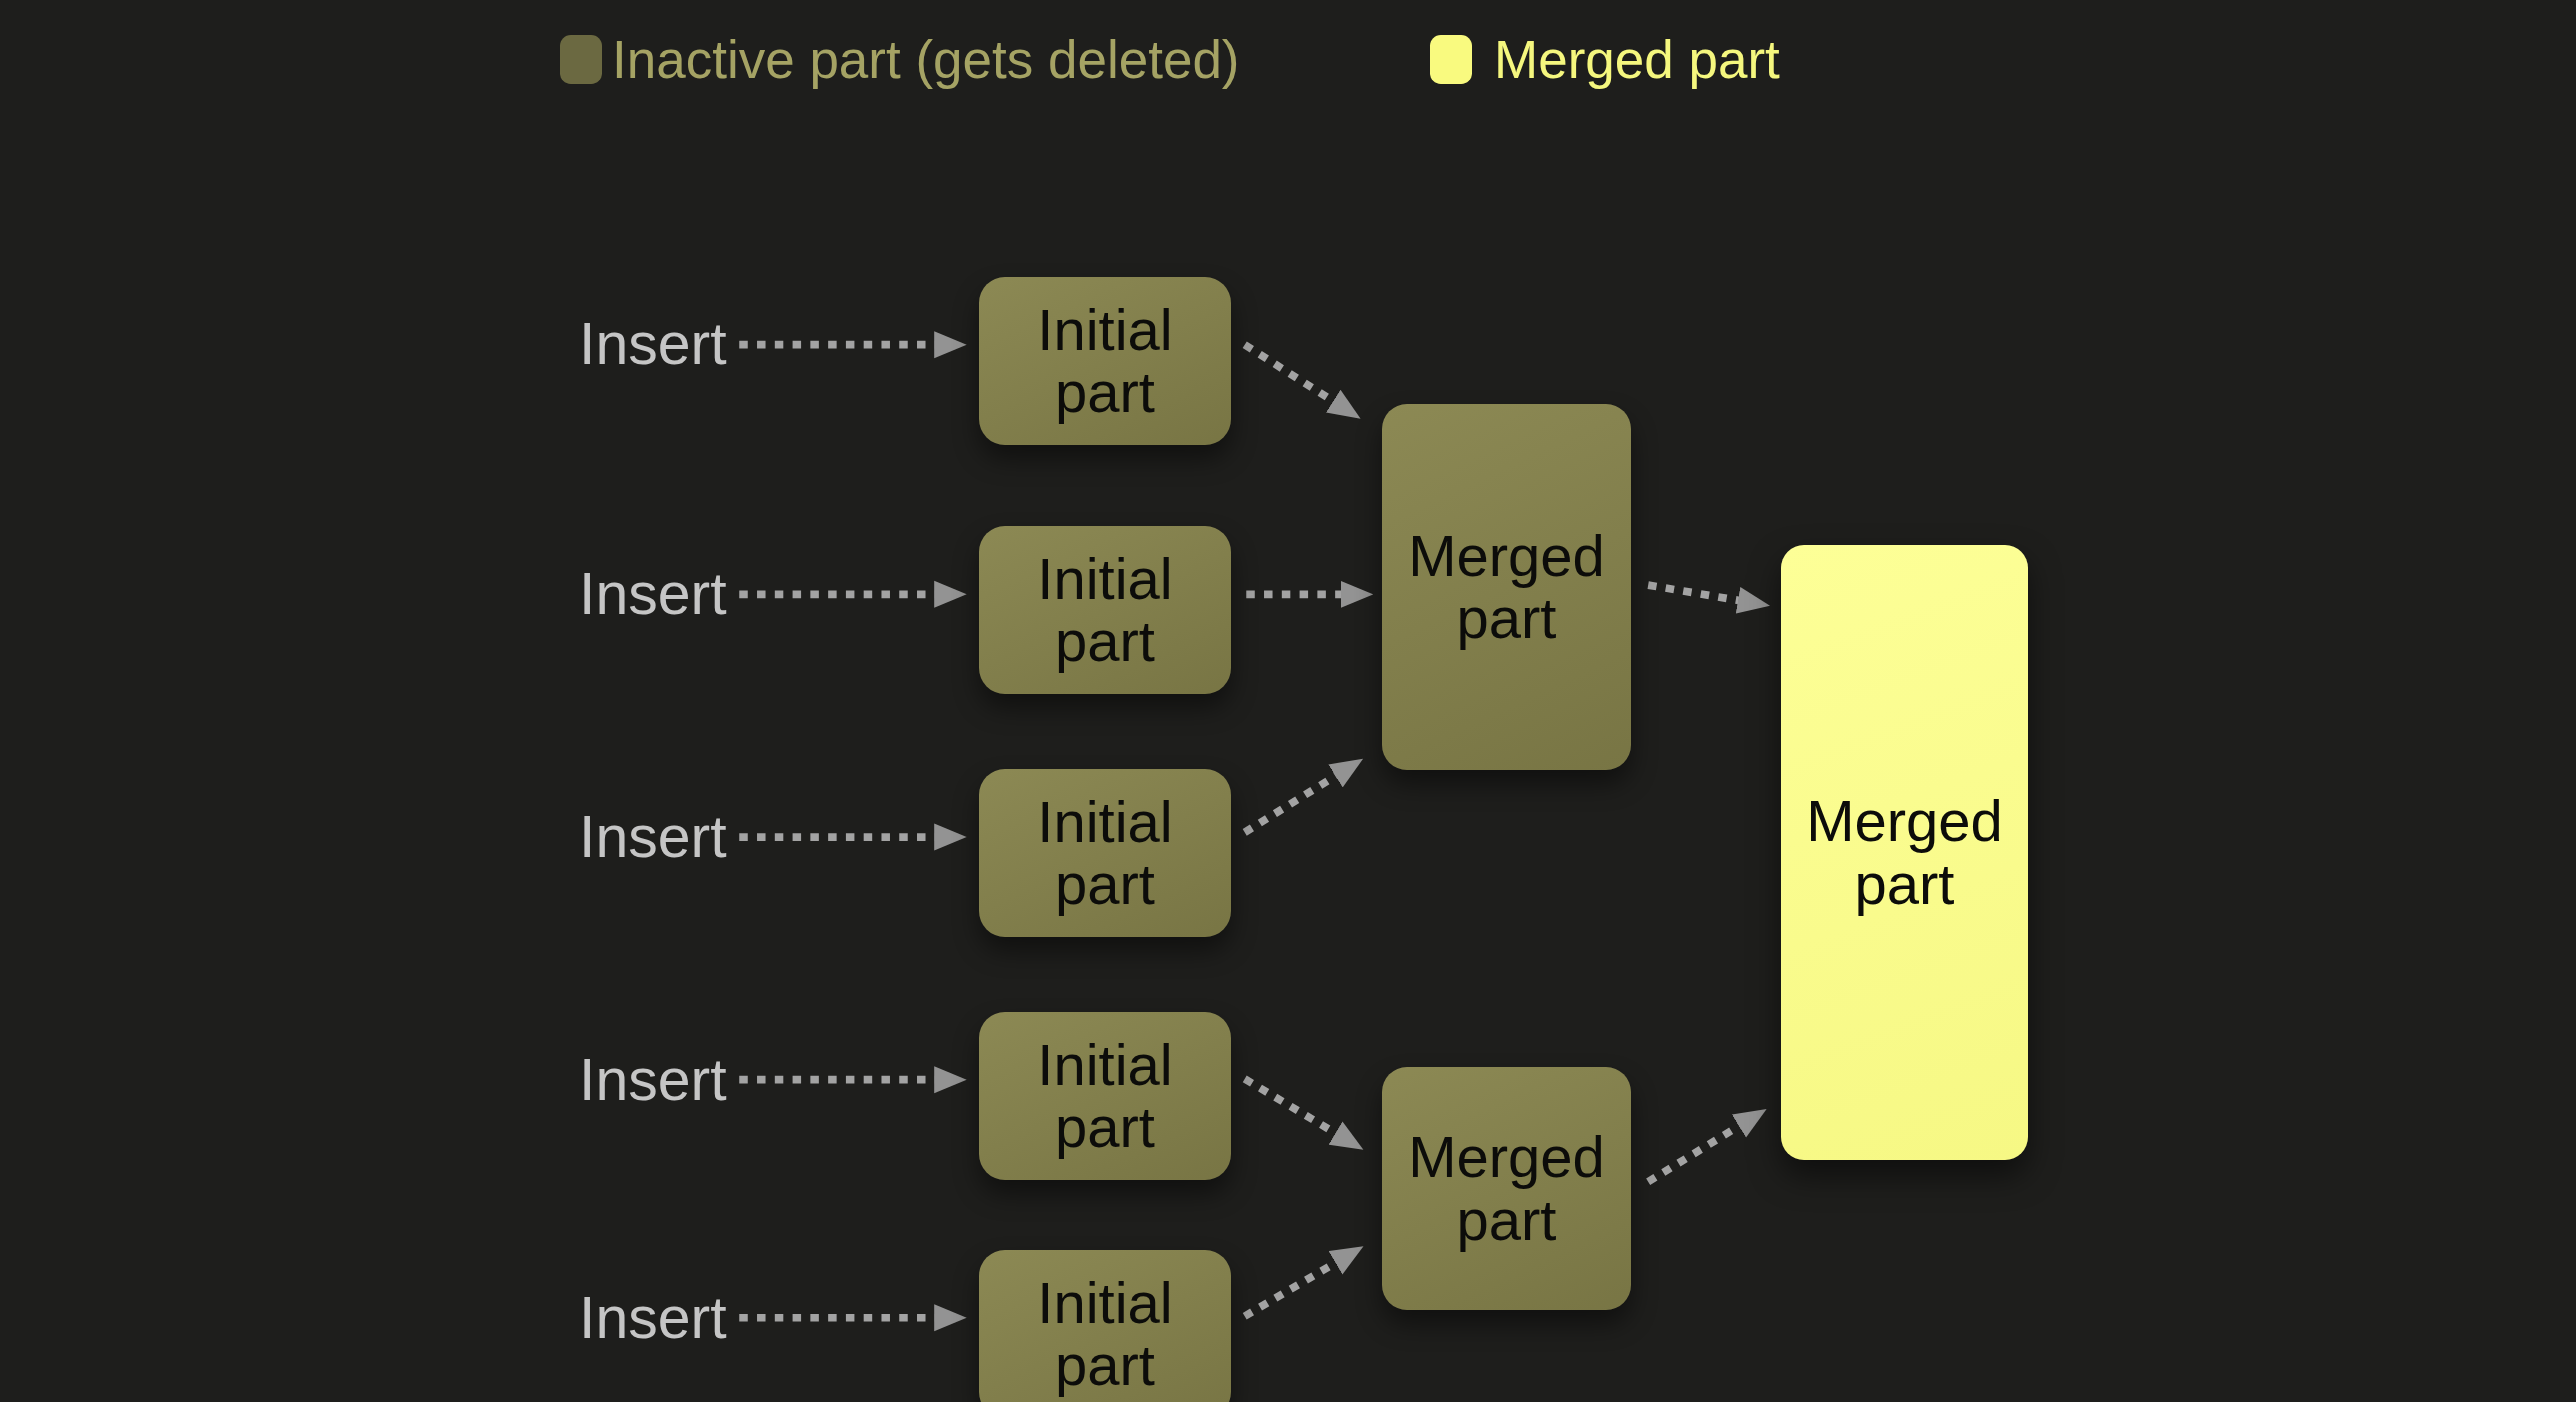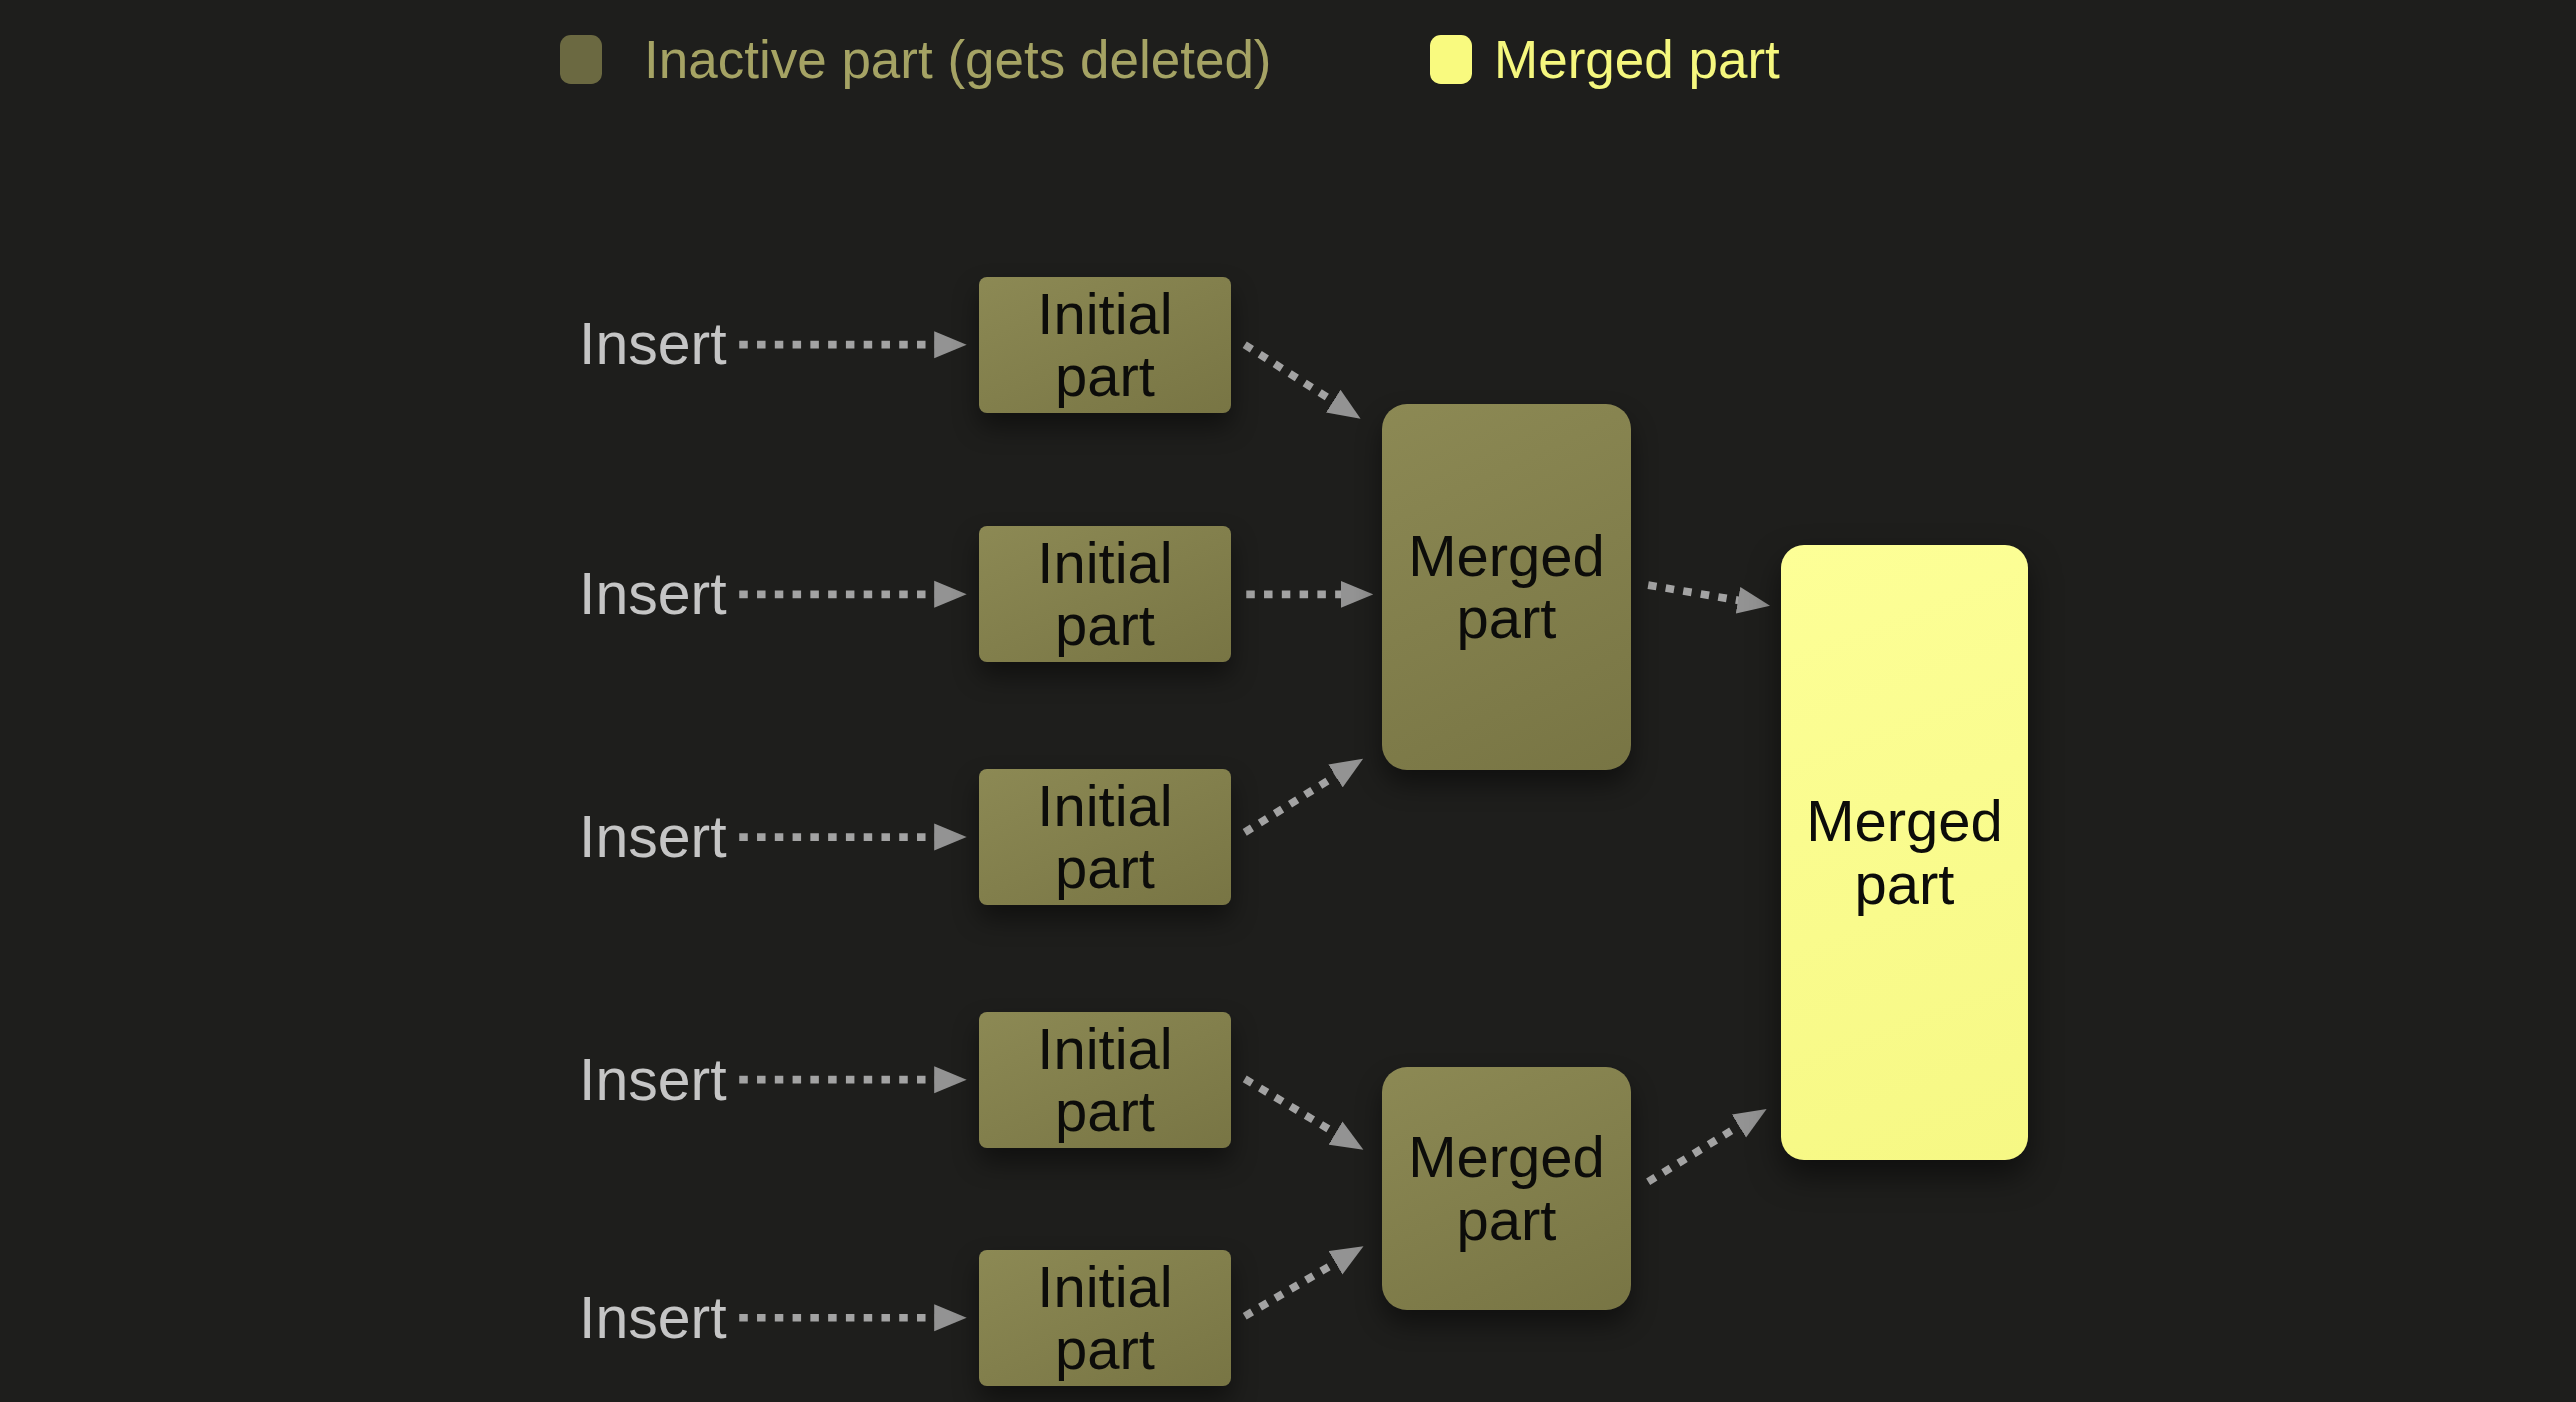--- a/index.html
+++ b/index.html
@@ -6,39 +6,39 @@
   .stage{
     position:relative;width:2576px;height:1402px;overflow:hidden;
     background:var(--background,#1e1e1c);
     font-family:"Liberation Sans",sans-serif;
   }
   
   .legend-swatch{position:absolute;width:42px;height:49px;border-radius:10.8px;}
   .legend-swatch.inactive{left:560px;top:35px;background:var(--legend-inactive-swatch,#6b6941);}
   .legend-swatch.active{left:1430px;top:35px;background:var(--legend-active-swatch,#f9fa7f);}
   .legend-label{position:absolute;top:33px;font-size:53px;line-height:53px;white-space:nowrap;}
-  .legend-label.inactive{left:644px;color:var(--legend-inactive-text,#a5a364);}
+  .legend-label.inactive{left:612px;color:var(--legend-inactive-text,#a5a364);}
   .legend-label.active{left:1494px;color:var(--legend-active-text,#f5f77e);}
   
   .insert-label{
     position:absolute;left:579px;font-size:59px;line-height:59px;
     color:var(--insert-text,#c5c5c5);white-space:nowrap;
   }
   .insert-label.r1{top:315px}.insert-label.r2{top:565px}.insert-label.r3{top:808px}
   .insert-label.r4{top:1051px}.insert-label.r5{top:1289px}
   
   .node{
     position:absolute;display:flex;align-items:center;justify-content:center;
     text-align:center;color:var(--node-text,#0c0c0a);
     font-size:58px;line-height:1.07;
     box-shadow:0 14px 26px rgba(0,0,0,.45);
   }
   .node .lbl{width:100%;padding:0 21.6px;box-sizing:border-box;}
   .node.initial{
-    left:979px;width:252px;height:136px;border-radius:8px;
+    left:979px;width:252px;height:168px;border-radius:26px;
     background:linear-gradient(155deg,var(--inactive-hi,#8c8954) 0%,var(--inactive-lo,#787544) 100%);
   }
   .node.initial.r1{top:277px}.node.initial.r2{top:526px}.node.initial.r3{top:769px}
   .node.initial.r4{top:1012px}.node.initial.r5{top:1250px}
   .node.merged{
     left:1382px;width:249px;border-radius:25px;
     background:linear-gradient(155deg,var(--inactive-hi,#8c8954) 0%,var(--inactive-lo,#787544) 100%);
   }
   .node.merged.m1{top:404px;height:366px;}
   .node.merged.m2{top:1067px;height:243px;}

